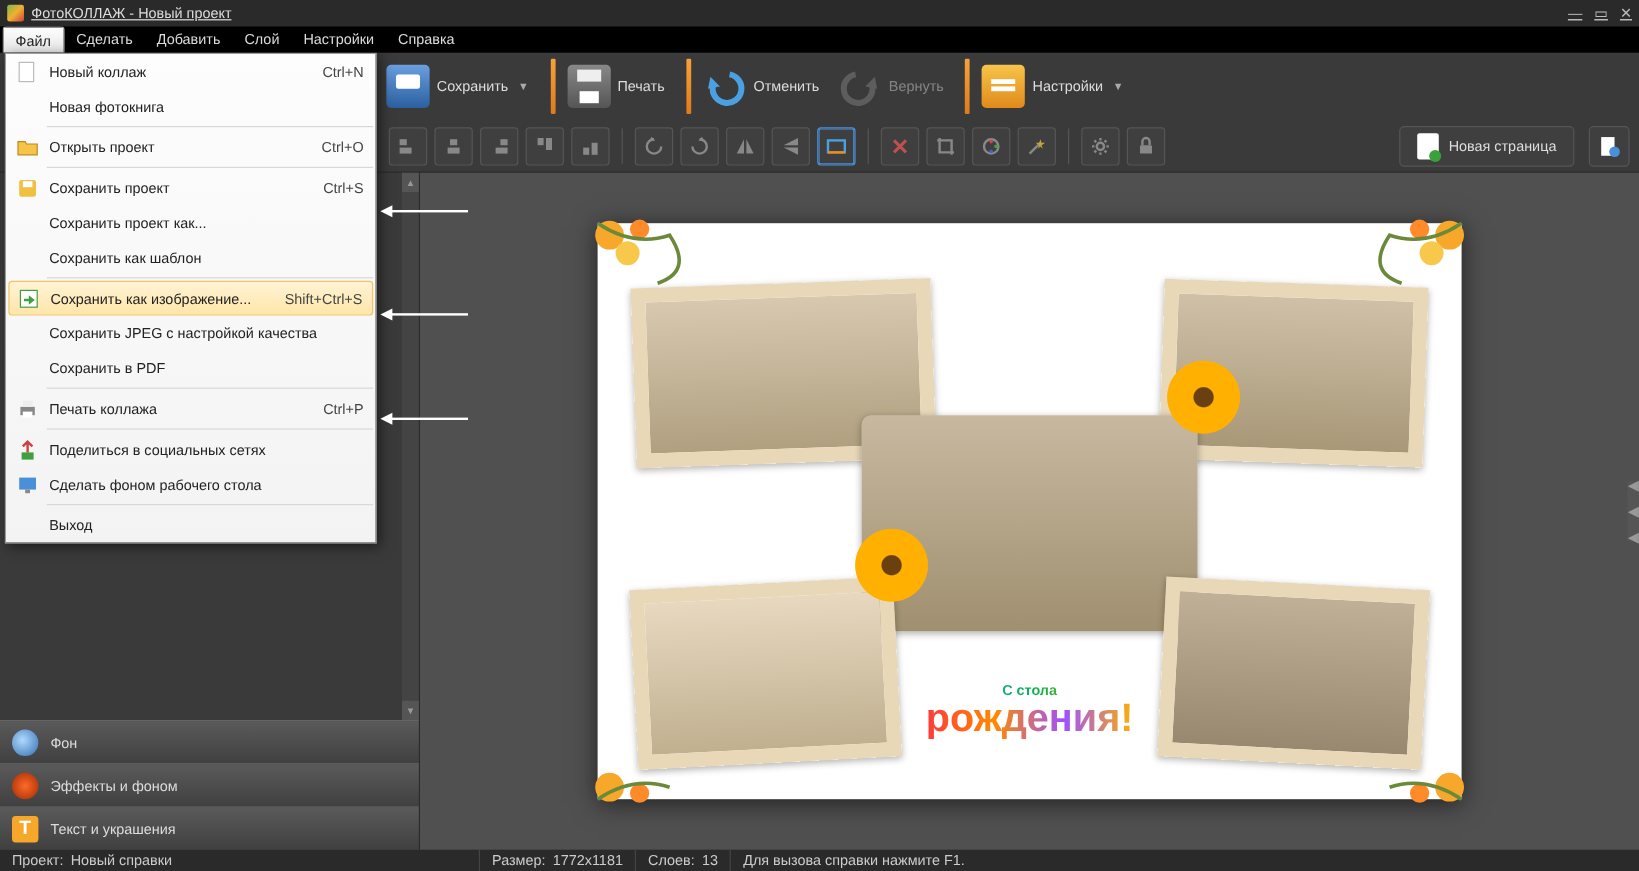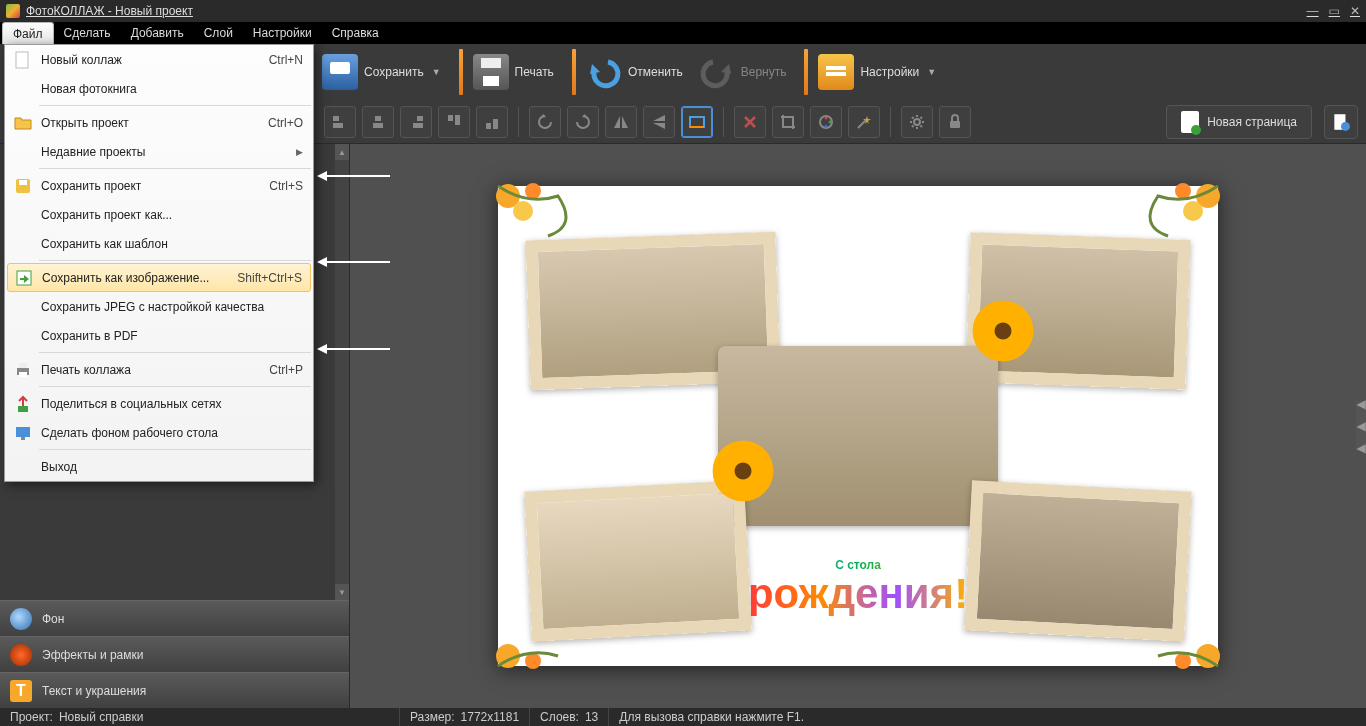--- a/index.html
+++ b/index.html
@@ -73,21 +73,21 @@
 .canvas .corner-deco.bl { bottom:-10px; left:-10px; }
 .canvas .corner-deco.br { bottom:-10px; right:-10px; }
 .canvas .frame { position:absolute; border: 12px solid #e8d8b8; background:#ccc; box-shadow: 0 2px 6px rgba(0,0,0,.3); }
 .canvas .frame.f1 { top:50px; left:30px; width:250px; height:150px; transform:rotate(-2deg); background: linear-gradient(#d8c8b0,#b0a080); }
 .canvas .frame.f2 { top:50px; right:30px; width:220px; height:150px; transform:rotate(2deg); background: linear-gradient(#d0c0a8,#a89878); }
 .canvas .frame.f3 { top:160px; left:220px; width:280px; height:180px; border:none; background: linear-gradient(#c8b8a0,#a09070); border-radius: 8px; }
 .canvas .frame.f4 { bottom:30px; left:30px; width:220px; height:150px; transform:rotate(-3deg); background: linear-gradient(#e8d8c0,#c0b090); }
 .canvas .frame.f5 { bottom:30px; right:30px; width:220px; height:150px; transform:rotate(3deg); background: linear-gradient(#c0b098,#988870); }
 .canvas .greeting { position:absolute; bottom:50px; left:50%; transform:translateX(-50%); font-family: "Comic Sans MS", cursive; font-weight:bold; font-size:36px; text-align:center; line-height:1.05; }
 .canvas .greeting .l1 { background: linear-gradient(90deg,#4aa0ff,#00b050,#ffb000); -webkit-background-clip:text; color:transparent; }
-.canvas .greeting .l2 { background: linear-gradient(90deg,#ff3a3a,#ff8a00,#a050ff,#ffb000); -webkit-background-clip:text; color:transparent; font-size:42px; }
+.canvas .greeting .l2 { background: linear-gradient(90deg,#ff3a3a,#ff8a00,#a050ff,#ffb000); -webkit-background-clip:text; color:transparent; font-size:33px; }
 .flower { position:absolute; width:70px; height:70px; border-radius:50%; background: radial-gradient(circle at 50% 50%, #6a4010 0 16%, #ffb000 18% 55%, transparent 56%); }
 .flower::before, .flower::after { content:''; position:absolute; inset:0; border-radius:50%; background: radial-gradient(circle at 50% 50%, transparent 0 40%, #ffb000 42% 60%, transparent 62%); }
 .flower.fA { top:250px; left:210px; }
 .flower.fB { top:110px; right:180px; }
 
 .edge-handle { position:absolute; right:0; top:50%; transform:translateY(-50%); width:10px; height:50px; background:#555; display:flex; flex-direction:column; align-items:center; justify-content:center; gap:8px; color:#999; font-size:8px; }
 
 
 .statusbar { height: 18px; background: #2a2a2a; display:flex; align-items:flex-end; color:#ccc; font-size:11px; }
 .statusbar .cell { padding: 0 10px; border-right: 1px solid #444; height:100%; display:flex; align-items:center; gap:6px; }
@@ -301,21 +301,21 @@
         <div class="sb-down">▼</div>
       </div>
     </div>
     <div class="accordion">
       <div class="acc-item">
         <div class="ac-icon bg"></div>
         <span>Фон</span>
       </div>
       <div class="acc-item">
         <div class="ac-icon fx"></div>
-        <span>Эффекты и рамки</span>
+        <span>Эффекты и фоном</span>
       </div>
       <div class="acc-item">
         <div class="ac-icon text">T</div>
         <span>Текст и украшения</span>
       </div>
     </div>
   </div>
 
   <div class="canvas-area">
     <div class="canvas">
@@ -398,25 +398,20 @@
   <div class="fm-sep"></div>
   <div class="fm-row">
     <div class="fm-icon">
         <svg viewBox="0 0 20 20">
           <path d="M2 5 L8 5 L9 7 L18 7 L18 16 L2 16 Z" fill="#f7c44a" stroke="#c08a1a"></path>
         </svg>
       </div>
     <span class="fm-label">Открыть проект</span>
     <span class="fm-short">Ctrl+O</span>
   </div>
-  <div class="fm-row">
-    <div class="fm-icon"></div>
-    <span class="fm-label">Недавние проекты</span>
-    <span class="fm-sub">▶</span>
-  </div>
   <div class="fm-sep"></div>
   <div class="fm-row">
     <div class="fm-icon">
         <svg viewBox="0 0 20 20">
           <rect x="3" y="3" width="14" height="14" fill="#f0c040" rx="2"></rect>
           <rect x="6" y="4" width="8" height="5" fill="#fff"></rect>
         </svg>
       </div>
     <span class="fm-label">Сохранить проект</span>
     <span class="fm-short">Ctrl+S</span>

